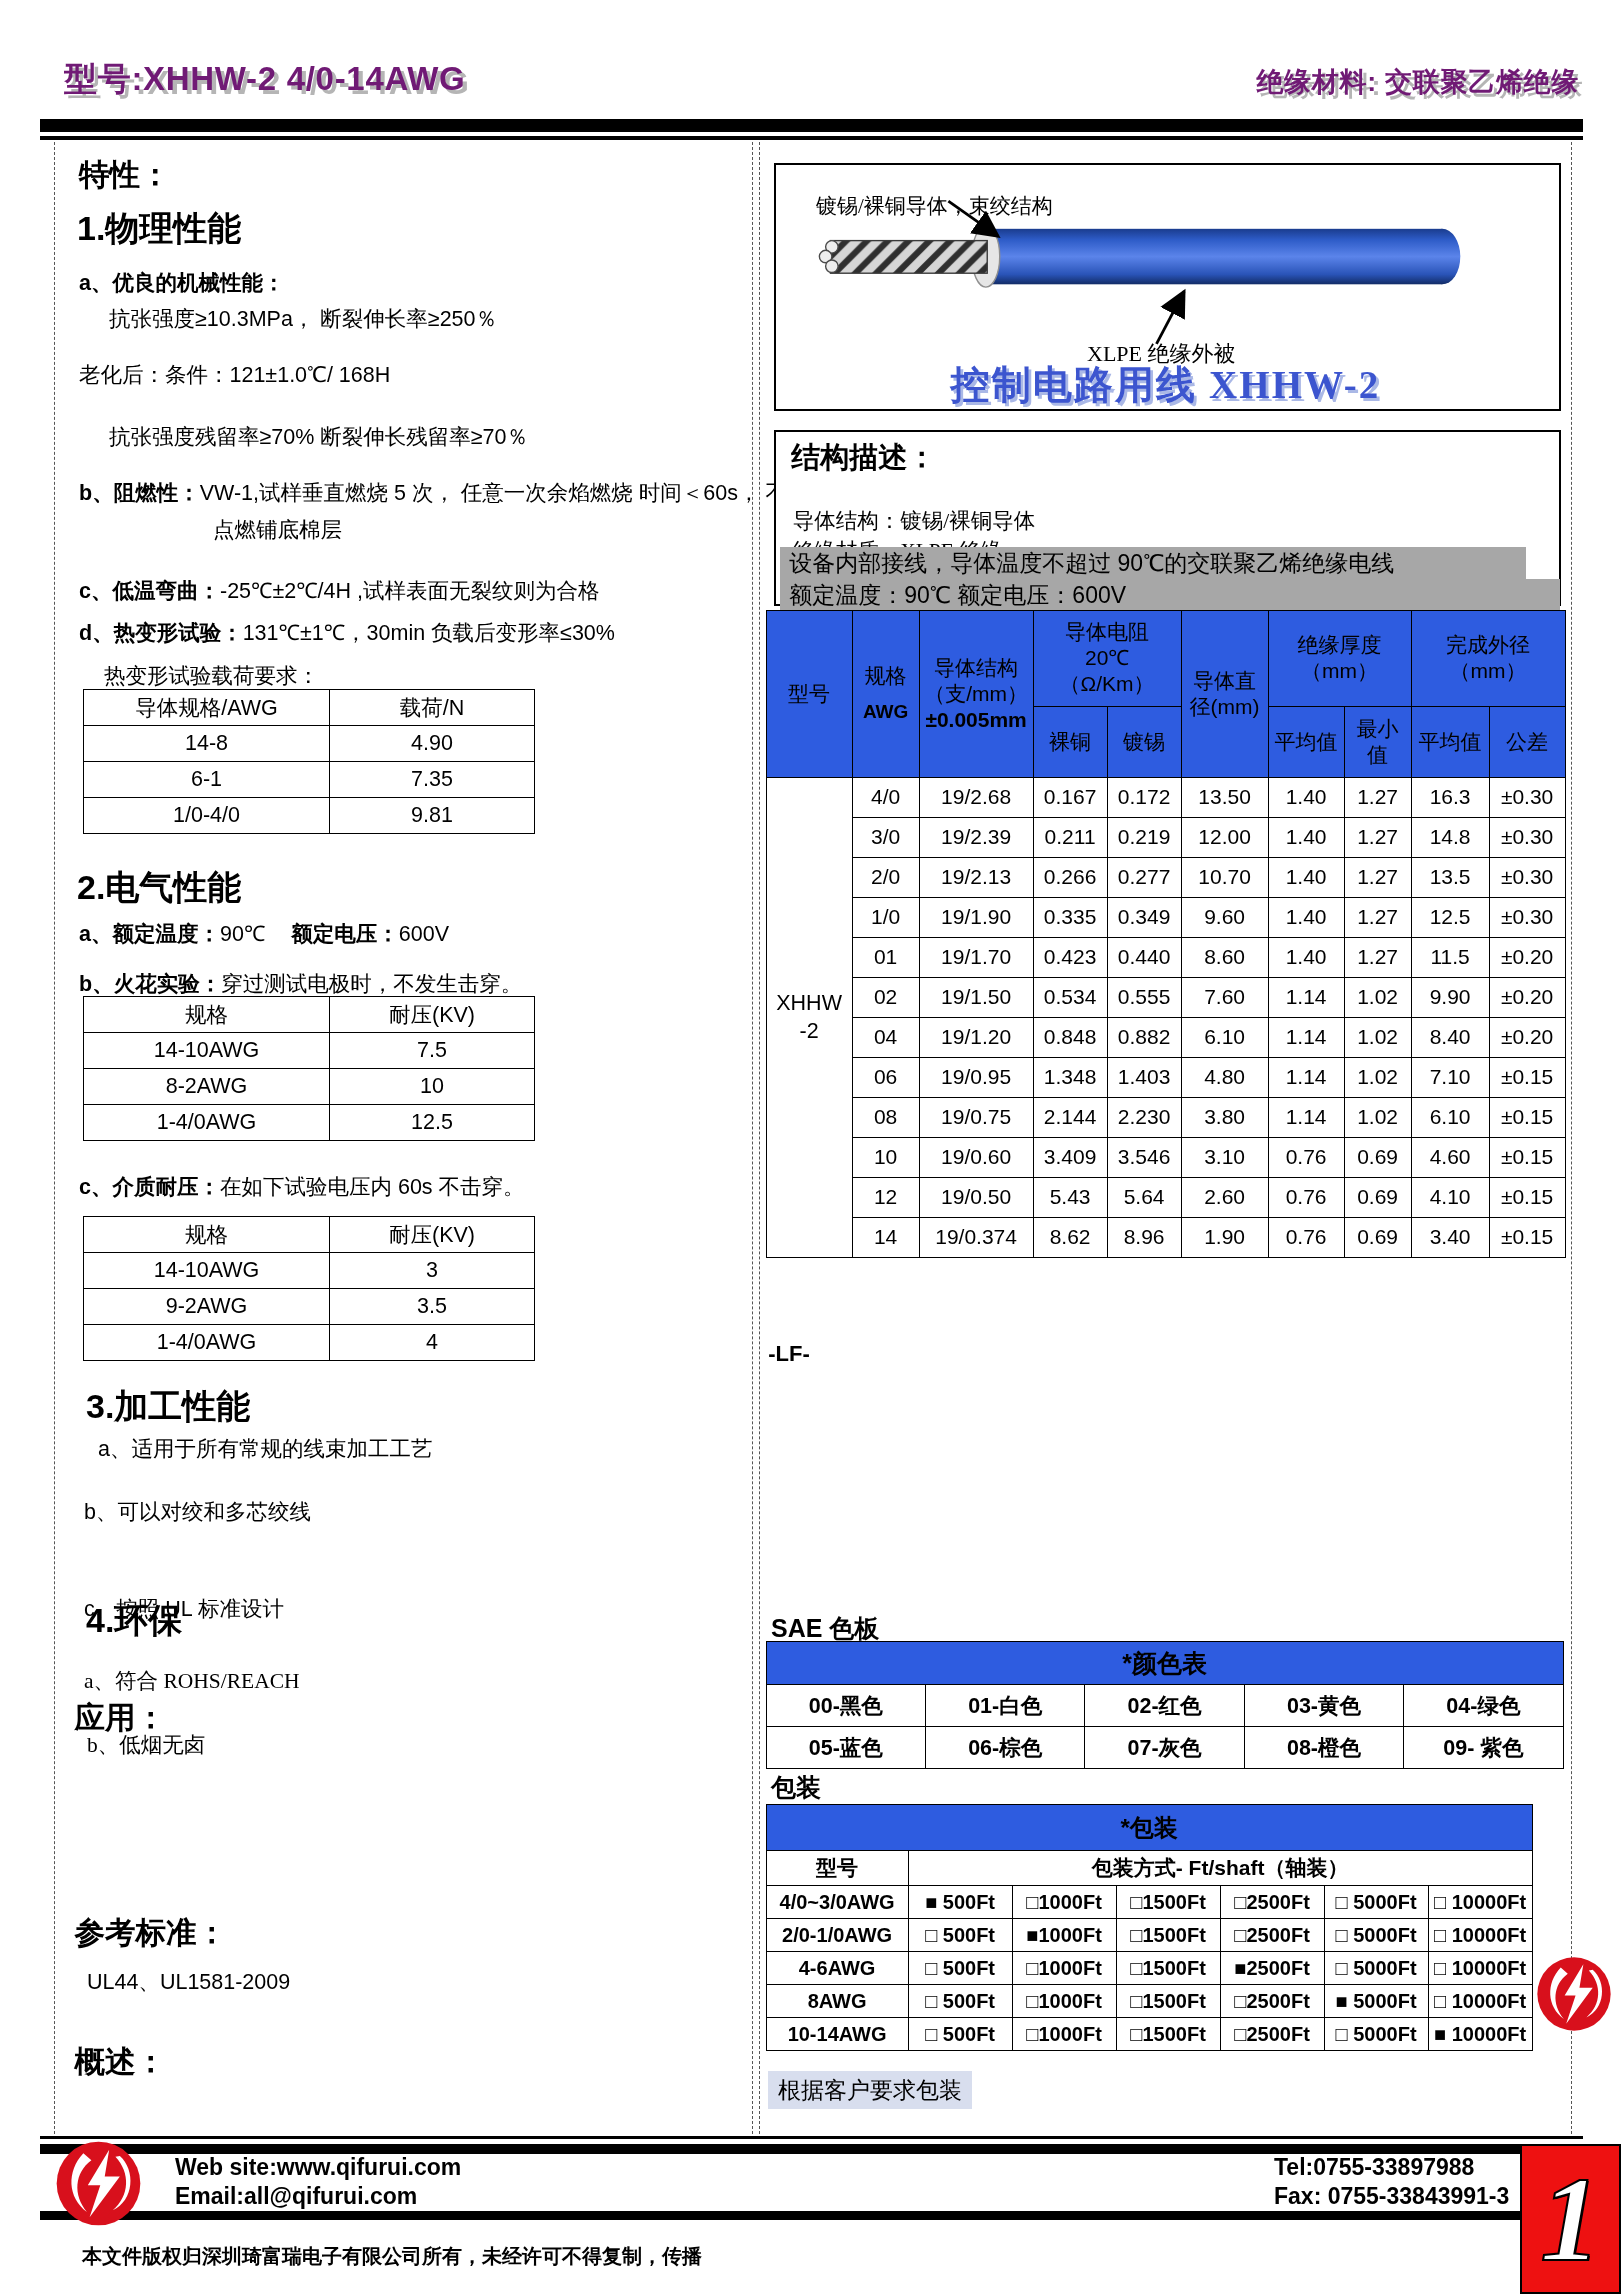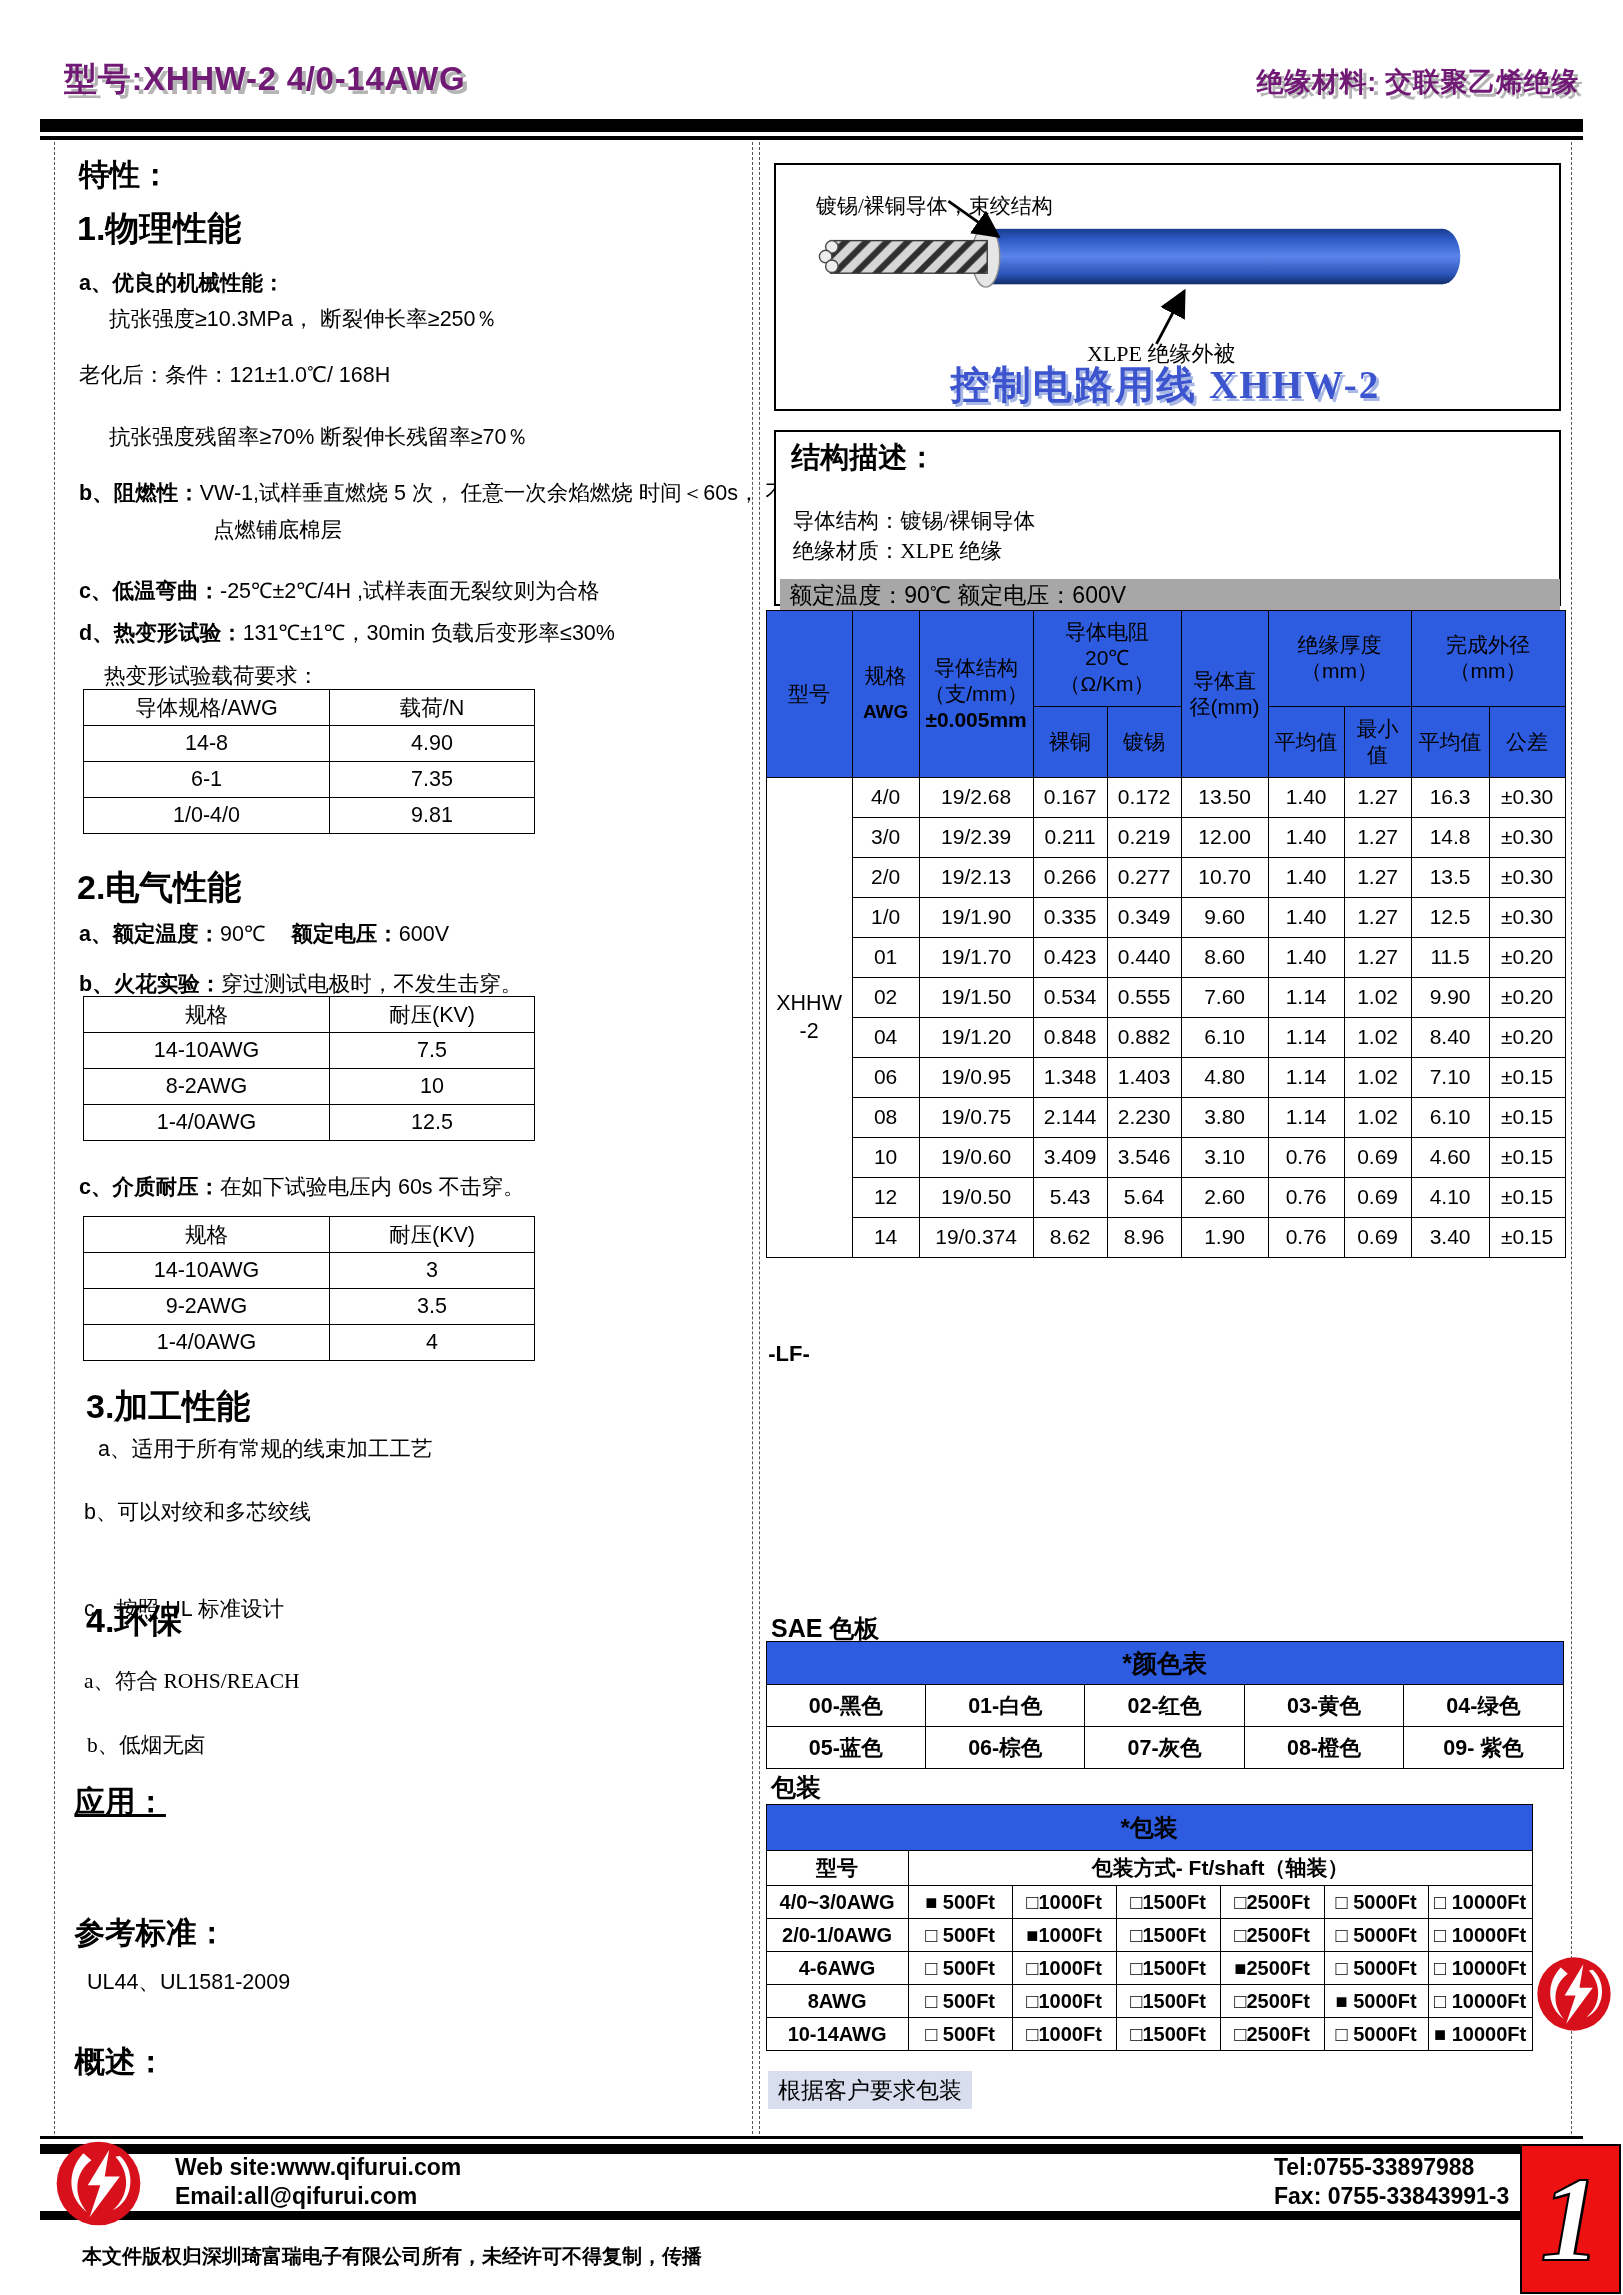--- a/index.html
+++ b/index.html
@@ -167,21 +167,21 @@
     </table>
 
     <div class="abs h-num" style="left:31px;top:1242px;">3.加工性能</div>
     <div class="abs txt nw" style="left:43px;top:1292px;">a、适用于所有常规的线束加工工艺</div>
     <div class="abs txt nw" style="left:29px;top:1355px;">b、可以对绞和多芯绞线</div>
     <div class="abs txt nw" style="left:29px;top:1452px;">c、按照 UL 标准设计</div>
     <div class="abs h-num" style="left:31px;top:1456px;">4.环保</div>
     <div class="abs txt serif nw" style="left:29px;top:1507px;">a、符合 ROHS/REACH</div>
     <div class="abs txt serif nw" style="left:32px;top:1571px;">b、低烟无卤</div>
 
-    <div class="abs h-big" style="left:19.4px;top:1640px;text-decoration:underline;">应用：</div>
+    <div class="abs h-big" style="left:19.4px;top:1556px;">应用：</div>
     <div class="abs h-big" style="left:19.4px;top:1771px;">参考标准：</div>
     <div class="abs txt nw" style="left:32px;top:1825px;">UL44、UL1581-2009</div>
     <div class="abs h-big" style="left:19.4px;top:1900px;">概述：</div>
   </div>
 
   <div class="col col-right">
 
     <div class="solid-box" style="left:14px;top:21px;width:783px;height:244px;">
       <svg width="779" height="240" viewBox="0 0 1122 346" class="abs" style="left:0;top:0;">
         <defs>
@@ -214,20 +214,21 @@
       </svg>
       <div class="abs txt serif nw" style="left:40px;top:9.7px;font-size:21px;">镀锡/裸铜导体，束绞结构</div>
       <div class="abs txt serif nw" style="left:311px;top:157px;font-size:22px;">XLPE 绝缘外被</div>
       <div class="abs product-title" style="left:0;top:193px;width:779px;">控制电路用线  XHHW-2</div>
     </div>
 
     <div class="solid-box" style="left:14px;top:288px;width:783px;height:172px;">
       <div class="abs h-big" style="left:15.3px;top:5.6px;font-size:29px;">结构描述：</div>
       <div class="abs txt serif nw" style="left:16.7px;top:57px;">导体结构：镀锡/裸铜导体</div>
       <div class="abs txt serif nw" style="left:16.7px;top:87px;">绝缘材质：XLPE 绝缘</div>
+      <div class="abs graybar" style="left:3.5px;top:115px;width:727px;">设备内部接线，导体温度不超过 90℃的交联聚乙烯绝缘电线</div>
       <div class="abs graybar" style="left:3.5px;top:147px;width:761px;">额定温度：90℃  额定电压：600V</div>
     </div>
 
     <table class="spec abs" style="left:5.6px;top:468px;">
       <colgroup>
         <col style="width:86px">
           <col style="width:67px">
           <col style="width:114px">
           <col style="width:74px">
           <col style="width:74px">

